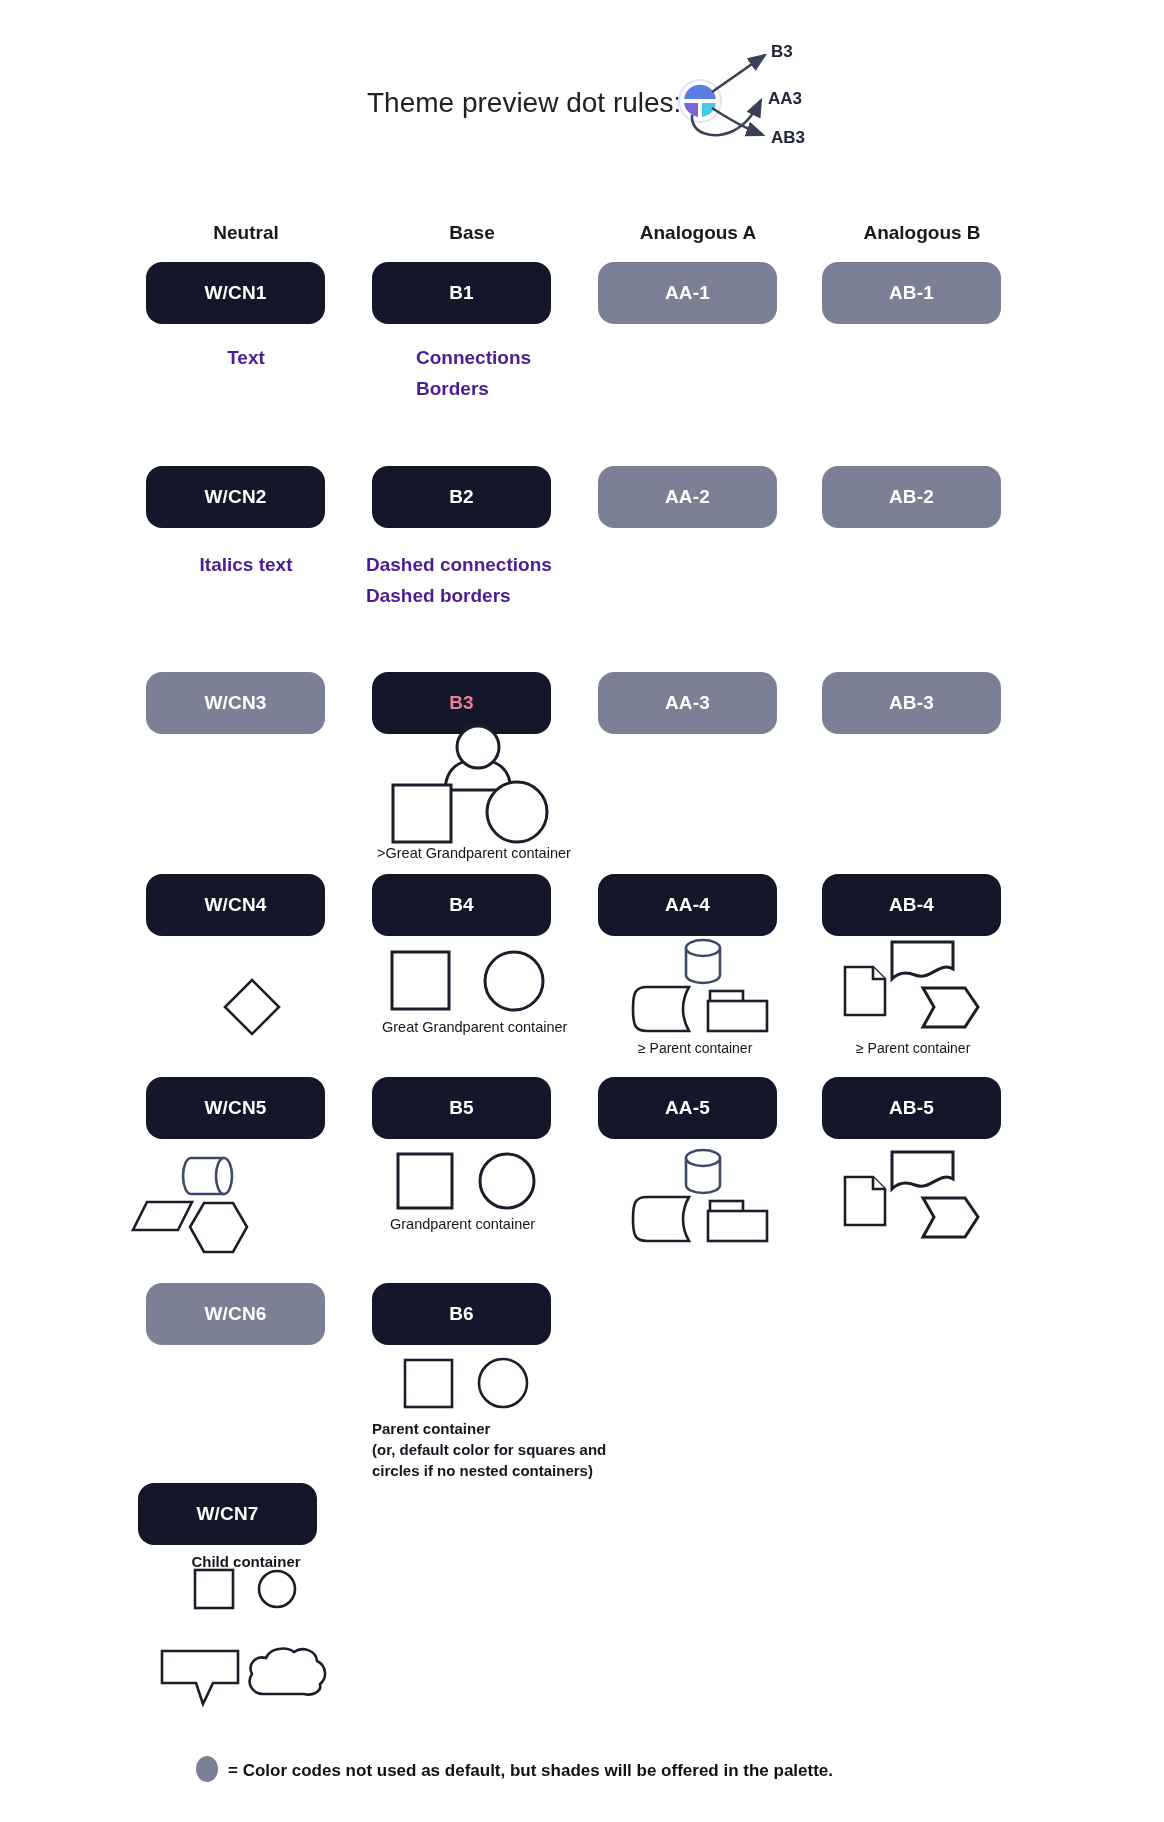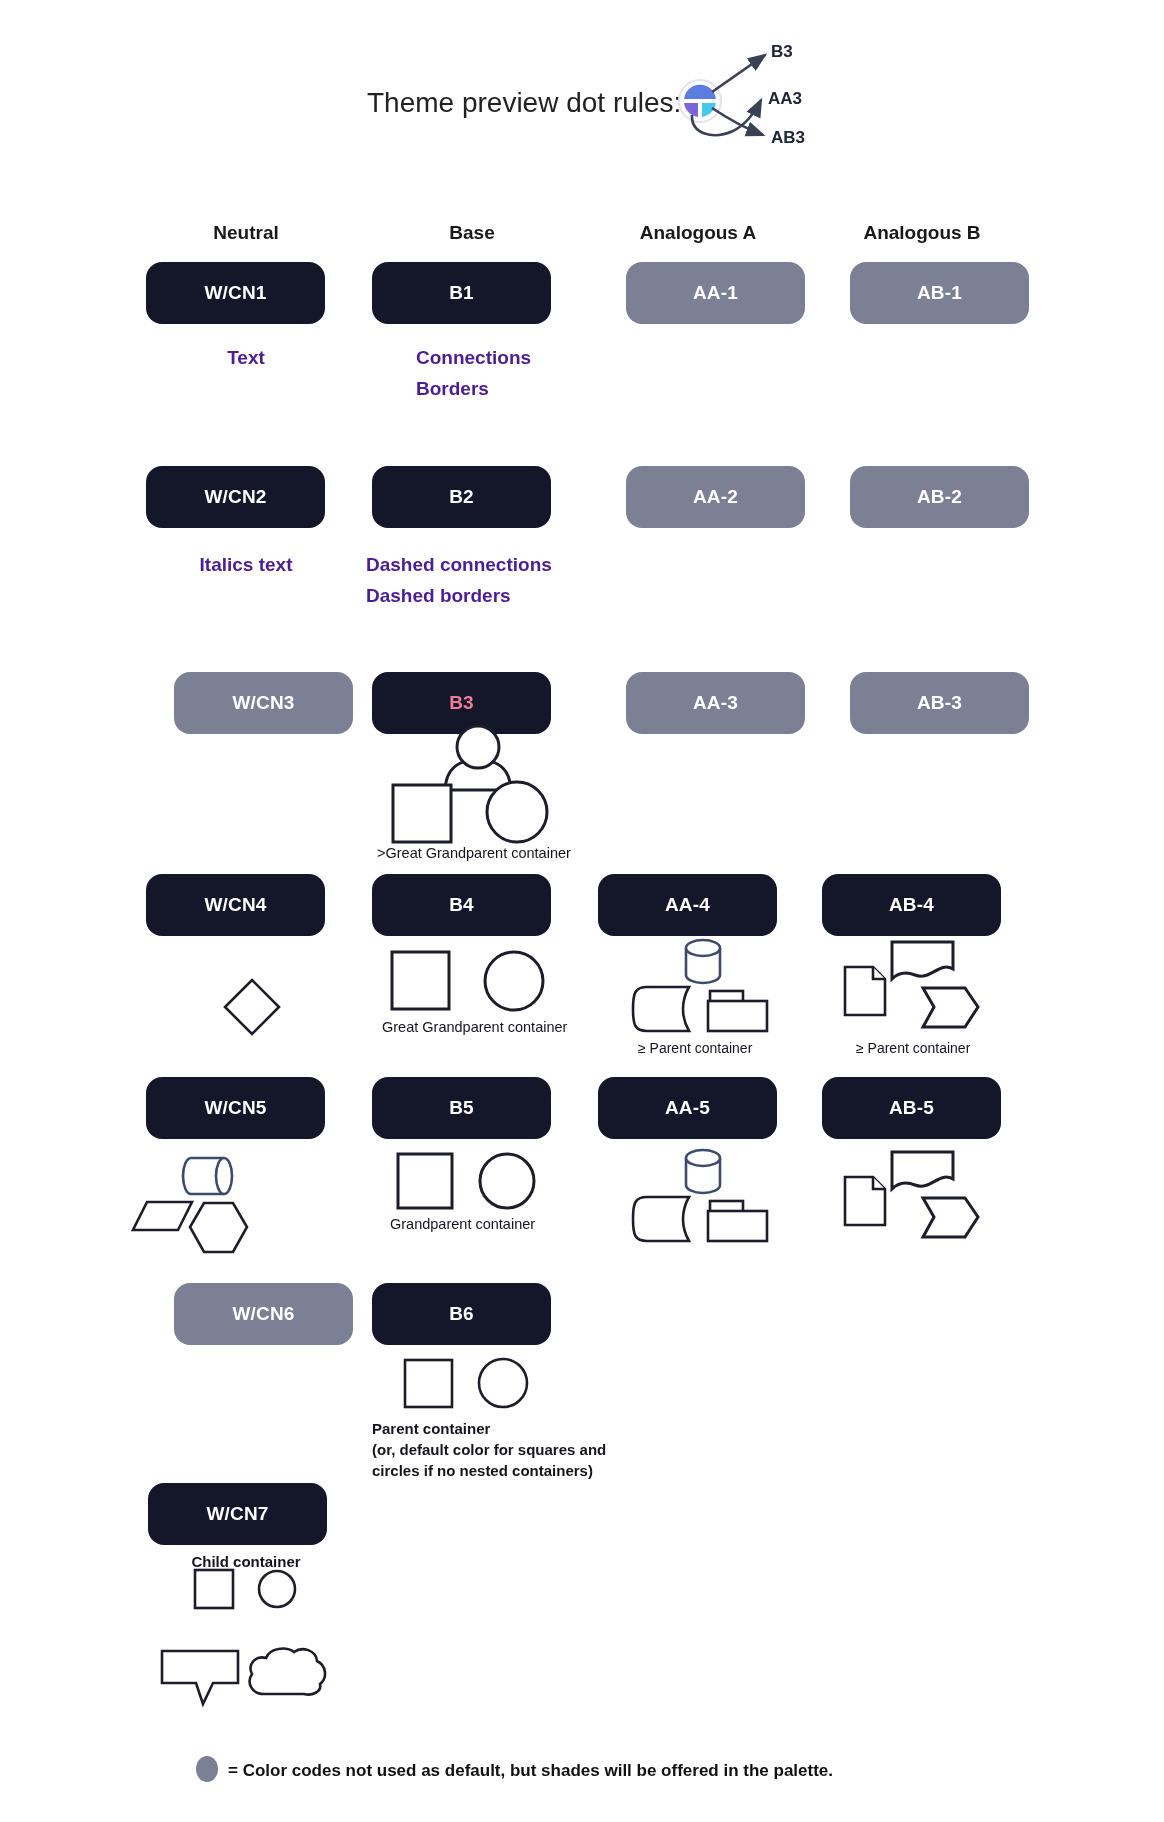--- a/index.html
+++ b/index.html
@@ -4,21 +4,21 @@
 <style>
   html,body{margin:0;padding:0;background:#fff;}
   #canvas{position:relative;width:1164px;height:1822px;background:#ffffff;overflow:hidden;
           font-family:"Liberation Sans",sans-serif;color:#191919;}
   .abs{position:absolute;}
   .title{font-size:28px;font-weight:500;color:#222;}
   .hdr{width:200px;text-align:center;font-size:19px;font-weight:700;color:#191919;}
   .swatch{width:179px;height:62px;border-radius:16px;display:flex;align-items:center;justify-content:center;
           font-size:19px;font-weight:700;color:#ffffff;letter-spacing:.2px;text-align:right;}
   .navy{background:#131729;}
-  .gray{background:#7b8094;margin-left:28px;}
+  .gray{background:#7b8094;}
   .pink-text{color:#f07d97;}
   .cap-lg{font-size:19px;font-weight:700;color:#4c1d95;line-height:31px;}
   .center200{width:200px;text-align:center;}
   .cap-sm{font-size:14.5px;font-weight:400;color:#15151f;}
   .cap-xs{font-size:15px;font-weight:700;color:#15151f;line-height:21px;}
   .dot-label{font-size:17px;font-weight:600;color:#20263a;}
   .legend-text{font-size:17px;font-weight:700;color:#111;}
   svg{display:block;}
   .blk{stroke:#1c1c2b;stroke-width:3;fill:#ffffff;}
   .blk25{stroke:#1c1c2b;stroke-width:2.6;fill:#ffffff;}
@@ -161,21 +161,21 @@
   <svg class="abs" style="left:395px;top:1353px" width="140" height="60" viewBox="0 0 140 60">
     <rect class="blk25" x="10" y="7" width="47" height="47"></rect>
     <circle class="blk25" cx="108" cy="30" r="24"></circle>
   </svg>
   <div class="abs cap-xs" style="left:372px;top:1418px">
     <span style="display:block">Parent container</span>
     <span style="display:block">(or, default color for squares and</span>
     <span style="display:block">circles if no nested containers)</span>
   </div>
 
-  <div class="abs swatch navy" style="left:148px;top:1483px">W/CN7</div>
+  <div class="abs swatch navy" style="left:138px;top:1483px">W/CN7</div>
   <div class="abs cap-xs center200" style="left:146px;top:1551px">Child container</div>
 
   <svg class="abs" style="left:185px;top:1564px" width="130" height="50" viewBox="0 0 130 50">
     <rect class="blk25" x="10" y="6" width="38" height="38"></rect>
     <circle class="blk25" cx="92" cy="25" r="18"></circle>
   </svg>
 
   <svg class="abs" style="left:150px;top:1638px" width="190" height="72" viewBox="0 0 190 72">
     <path class="blk25" d="M12,13 L88,13 L88,45 L63,45 L53,66 L46,45 L12,45 Z"></path>
     <path class="blk25" d="M114,56 C102,56 96,45 102,36 C97,26 106,17 116,20 C120,10 136,8 144,14 C152,8 166,12 167,23 C176,27 178,40 170,46 C172,54 162,58 154,56 Z"></path>

